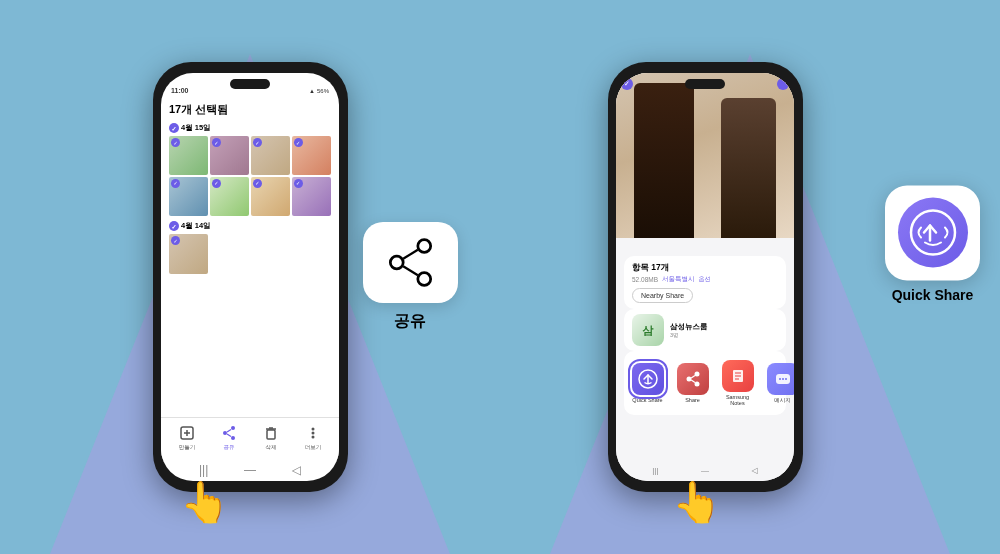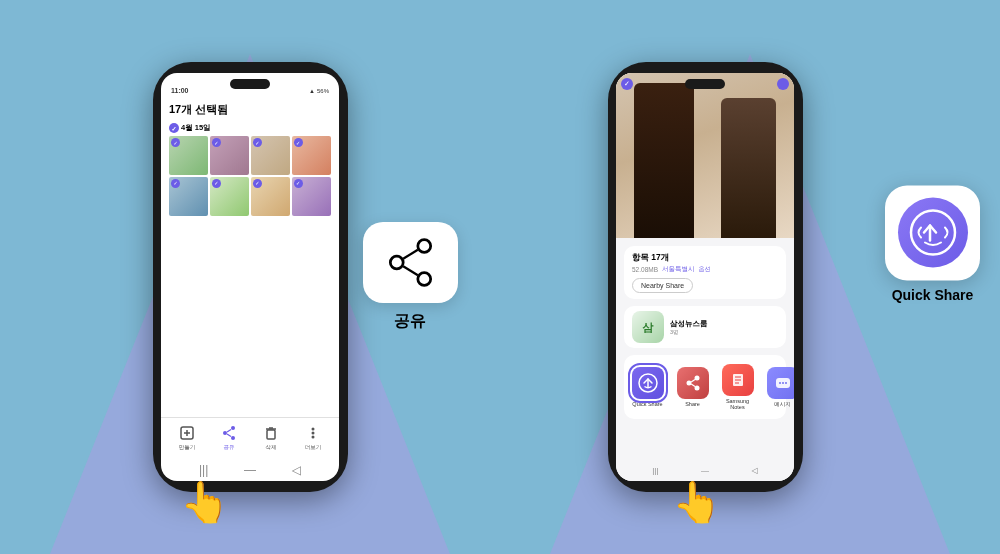--- a/index.html
+++ b/index.html
@@ -57,21 +57,21 @@
       display: flex;
       justify-content: center;
       align-items: center;
       box-shadow: 0 8px 30px rgba(0,0,0,0.4);
     }
 
     .phone-screen {
       width: 178px;
       height: 408px;
       background: #fff;
-      border-radius: 16px;
+      border-radius: 32px;
       overflow: hidden;
       position: relative;
     }
 
     
     .camera-pill {
       position: absolute;
       top: 6px;
       left: 50%;
       transform: translateX(-50%);
@@ -366,24 +366,24 @@
       height: 12px;
       background: #6c5ce7;
       border-radius: 50%;
       z-index: 5;
     }
 
     
     .share-sheet {
       flex: 1;
       background: #f5f5f7;
-      padding: 8px 8px 0;
+      padding: 18px 8px 0;
       display: flex;
       flex-direction: column;
-      gap: 7px;
+      gap: 0;
     }
 
     .share-info {
       background: #fff;
       border-radius: 10px;
       padding: 6px 8px;
     }
 
     .share-count {
       font-size: 8.5px;
@@ -572,20 +572,33 @@
                 </div>
               <div class="photo-thumb p11">
                   <div class="check-overlay"></div>
                 </div>
               <div class="photo-thumb p12">
                   <div class="check-overlay"></div>
                 </div>
             </div>
           </div>
 
+          <div class="date-section">
+            <div class="date-header">
+              <div class="date-label">
+                <div class="check-circle"></div>
+                <span>4월 14일</span>
+              </div>
+            </div>
+            <div class="photo-grid">
+              <div class="photo-thumb p7">
+                  <div class="check-overlay"></div>
+                </div>
+            </div>
+          </div>
         </div>
 
         <div class="bottom-toolbar">
           <div class="toolbar-item">
             <div class="toolbar-icon">
               <svg width="16" height="16" viewBox="0 0 16 16">
                   <rect x="2" y="2" width="12" height="12" rx="2" fill="none" stroke="#555" stroke-width="1.5"></rect>
                   <line x1="8" y1="5" x2="8" y2="11" stroke="#555" stroke-width="1.5"></line>
                   <line x1="5" y1="8" x2="11" y2="8" stroke="#555" stroke-width="1.5"></line>
                 </svg>

